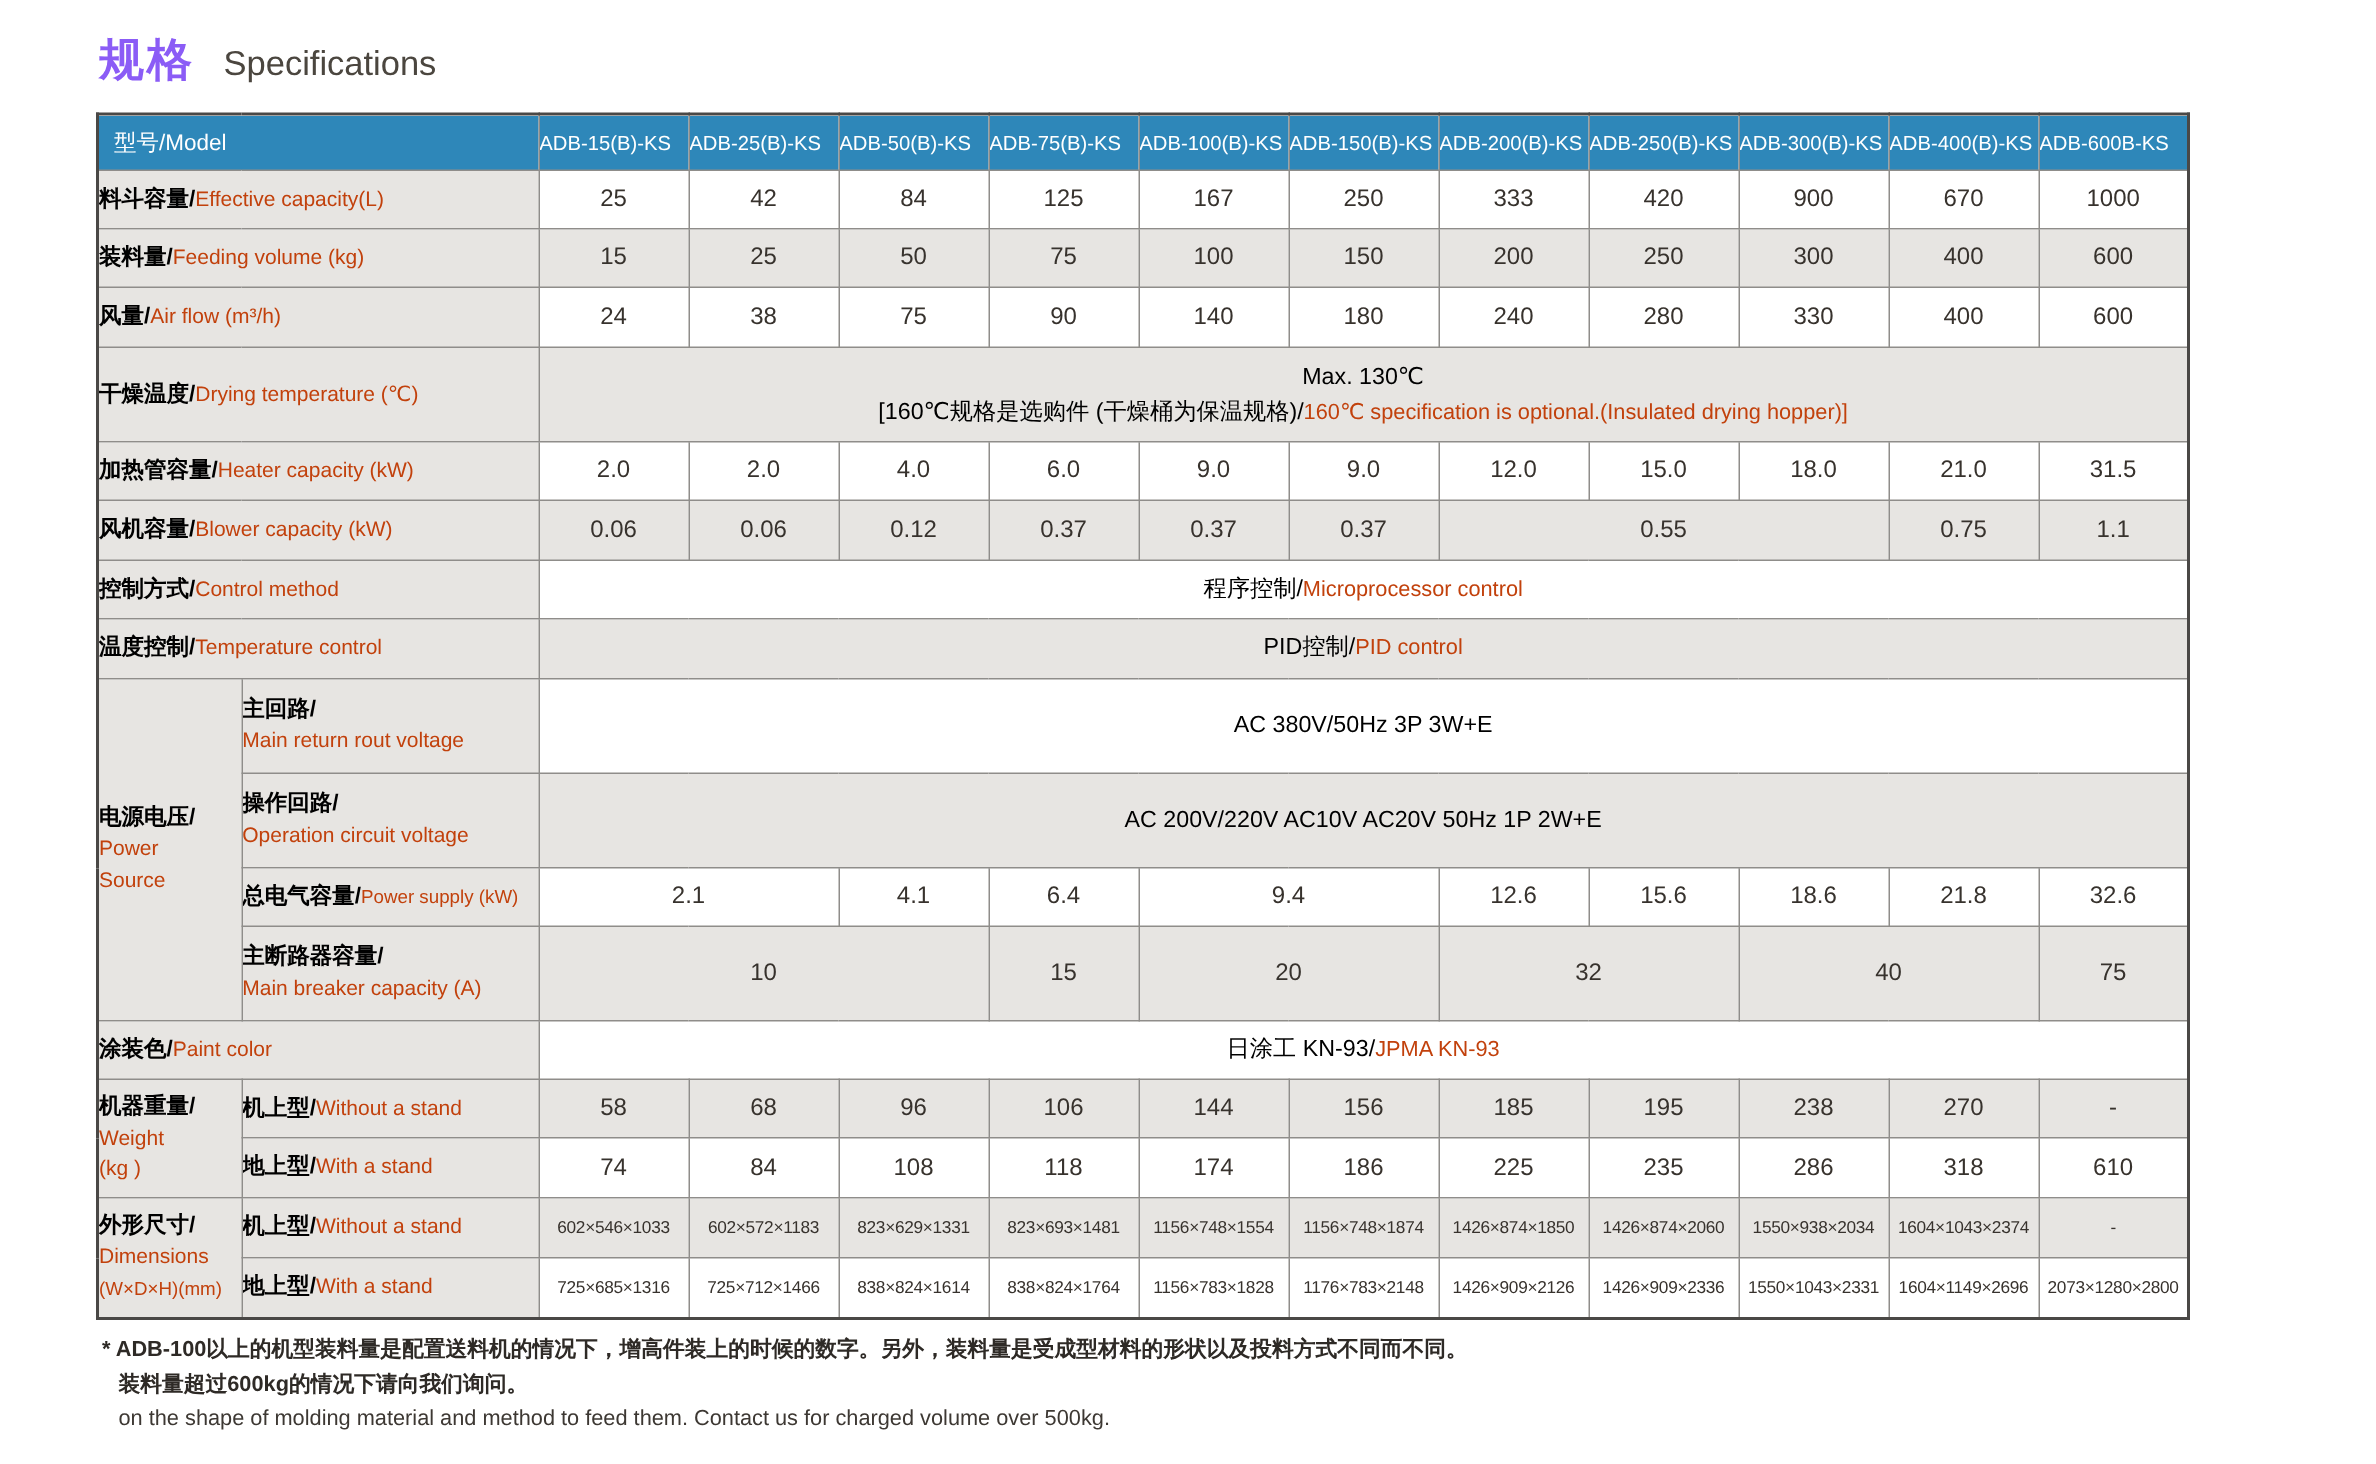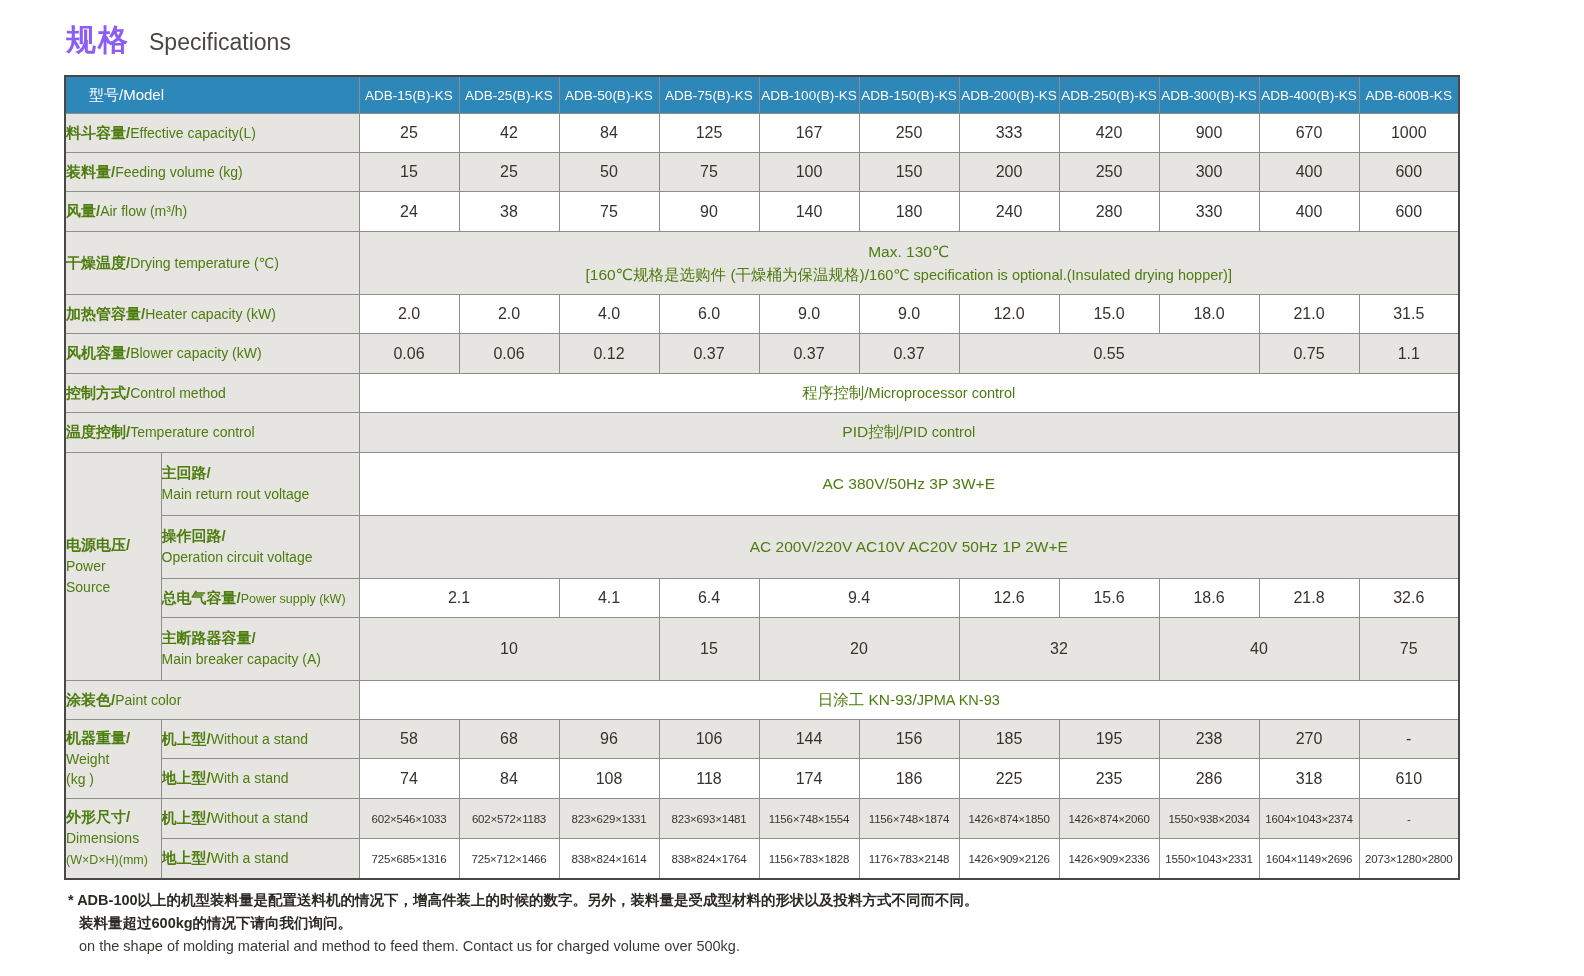--- a/index.html
+++ b/index.html
@@ -4,34 +4,34 @@
 <style>
   html,body{margin:0;padding:0;background:#ffffff;}
   body{width:1584px;height:976px;font-family:"Liberation Sans","DejaVu Sans",sans-serif;color:#37322d;overflow:hidden;}
   .page{padding:16px 0 0 64px;width:1400px;}
   .title{margin:4px 0 14px 2px;}
   .title-zh{font-size:30px;font-weight:bold;color:#8b5cf6;letter-spacing:2px;}
   .title-en{font-size:23px;color:#4b463f;margin-left:19px;}
 
   table.spec{border-collapse:collapse;table-layout:fixed;width:1394px;border:2px solid #4a4846;}
   table.spec td, table.spec th{border:1px solid #8f8d8a;overflow:hidden;padding:0;vertical-align:middle;}
-  thead th{background:#2e87b9;color:#ffffff;font-weight:400;font-size:13.5px;border:1px solid #1b4457;height:36px;text-align:center;}
-  thead th.model-label{text-align:left;padding-left:23px;font-size:15px;}
+  thead th{background:#2e87b9;color:#ffffff;font-weight:400;font-size:13.5px;border:1px solid #1b4457;height:36px;text-align:left;}
+  thead th.model-label{text-align:left;padding-left:10px;font-size:15px;}
 
   td.row-label, td.sublabel, td.group-label{background:#e7e5e2;text-align:left;padding:2px 4px 2px 9px;}
   td.val{text-align:center;font-size:16px;}
   tr.shade-gray td.val{background:#e7e5e2;}
   tr.shade-white td.val{background:#ffffff;}
   tr.h38 > td{height:38px;}
   tr.h39 > td{height:39px;}
   tr.h62 > td{height:62px;}
   tr.small td.val{font-size:11.5px;letter-spacing:-0.2px;}
 
-  .t-dark{color:#4d7c0f;}
-  .t-gray{color:#4d7c0f;}
+  .t-dark{color:#000000;}
+  .t-gray{color:#c2410c;}
   .line{line-height:1.3;}
   td.row-label .t-dark, td.sublabel .t-dark, td.group-label .t-dark{font-size:15px;font-weight:600;}
   td.row-label .t-gray, td.sublabel .t-gray, td.group-label .t-gray{font-size:14px;}
   .sm{font-size:12.5px !important;}
   td.val .t-gray{font-size:14.5px;}
   td.val .t-dark{font-weight:400;}
   td.val.merged .t-dark{font-size:15.5px;}
   tr.h62 td.val .line{line-height:1.45;}
 
   .footnotes{margin:10px 0 0 4px;}

